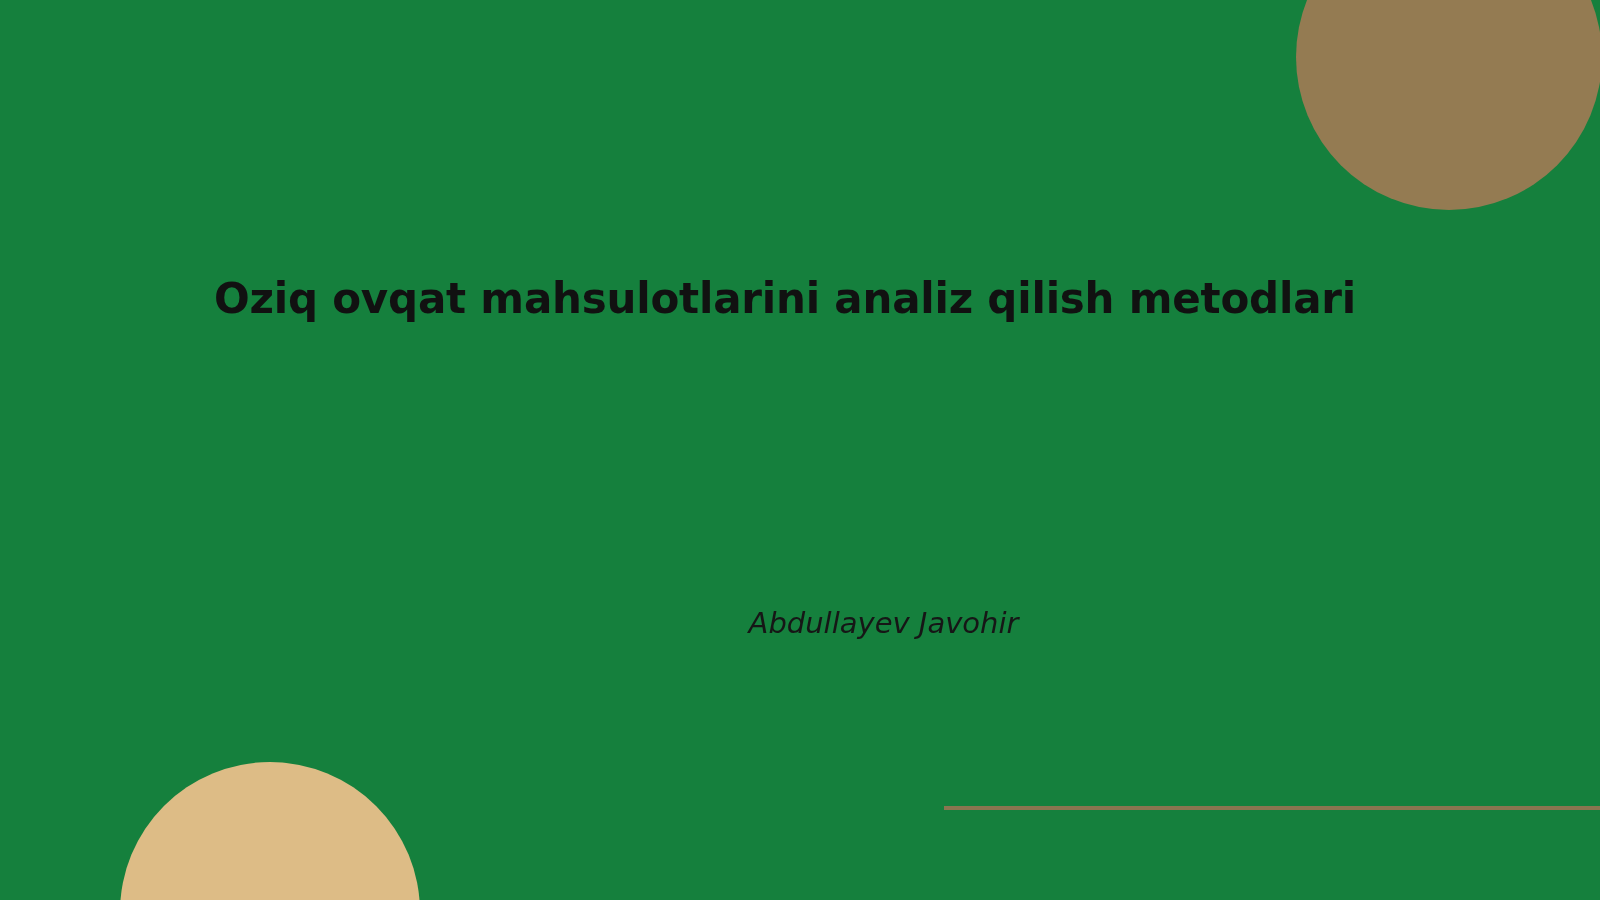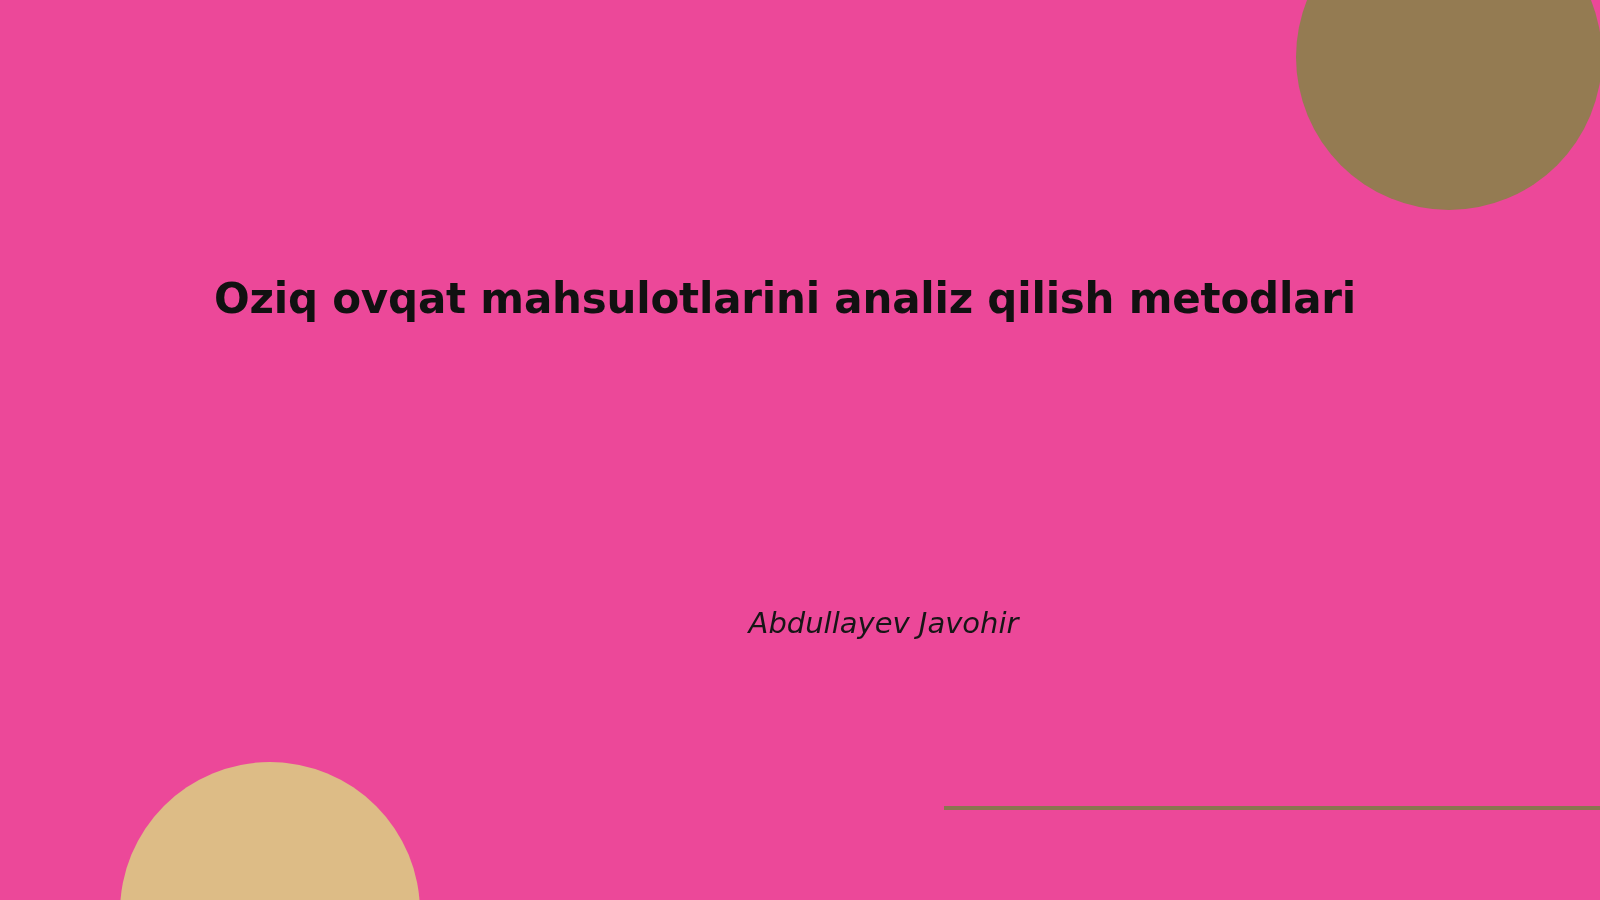--- a/index.html
+++ b/index.html
@@ -11,21 +11,21 @@
     width: 1600px;
     height: 900px;
     overflow: hidden;
     font-family: "DejaVu Sans", "Liberation Sans", sans-serif;
   }
 
   .slide {
     position: relative;
     width: 1600px;
     height: 900px;
-    background: #ec4899;
+    background: #15803d;
     overflow: hidden;
   }
 
   
   .deco-circle {
     position: absolute;
     border-radius: 50%;
     pointer-events: none;
   }
 

